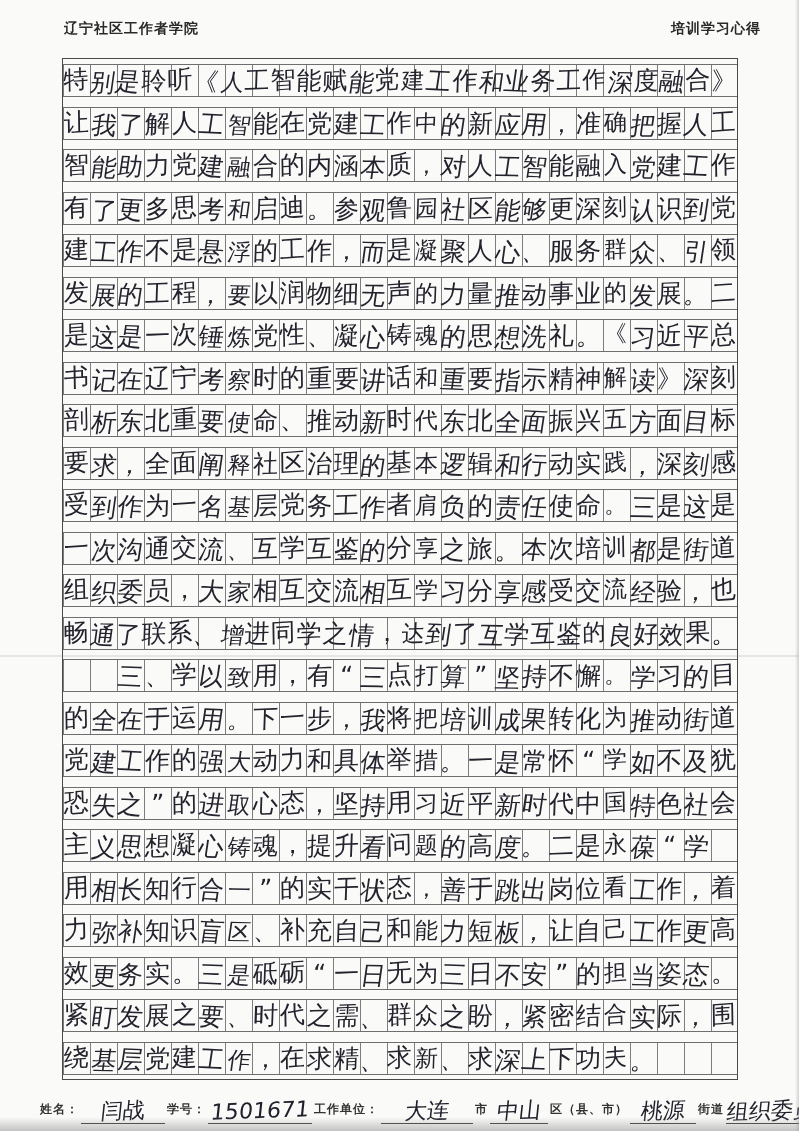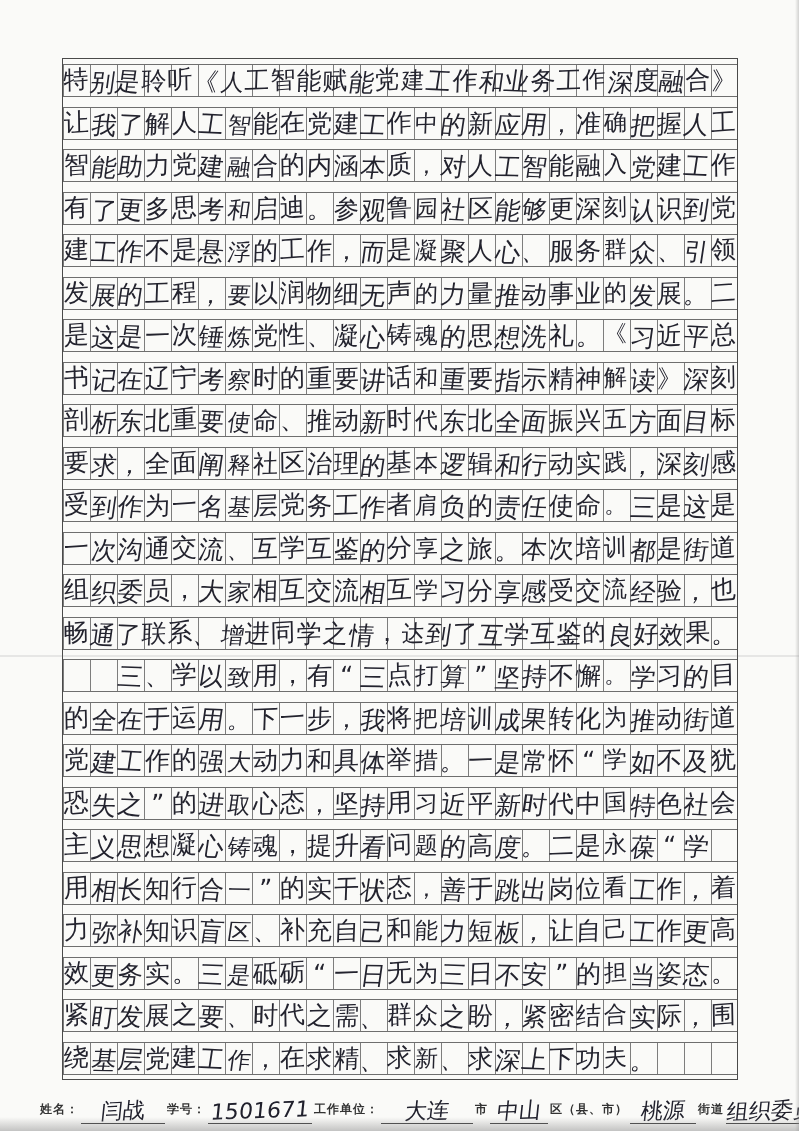--- a/index.html
+++ b/index.html
@@ -69,20 +69,24 @@
   }
   .footer .val .fhw{display:inline-block;transform:skewX(-8deg) rotate(-2deg);}
   .w-name{width:84px;} .w-id{width:104px;} .w-city{width:92px;}
   .w-district{width:58px;} .w-street{width:66px;} .w-pos{width:90px;}
 </style>
 </head>
 <body>
 
 <div class="page">
 
+  <div class="header">
+    <div class="school">辽宁社区工作者学院</div>
+    <div class="title">培训学习心得</div>
+  </div>
 
   <div class="grid">
       <div class="ms-row">
         <span class="hw">特</span>
         <span class="hw">别</span>
         <span class="hw">是</span>
         <span class="hw">聆</span>
         <span class="hw">听</span>
         <span class="hw">《</span>
         <span class="hw">人</span>

